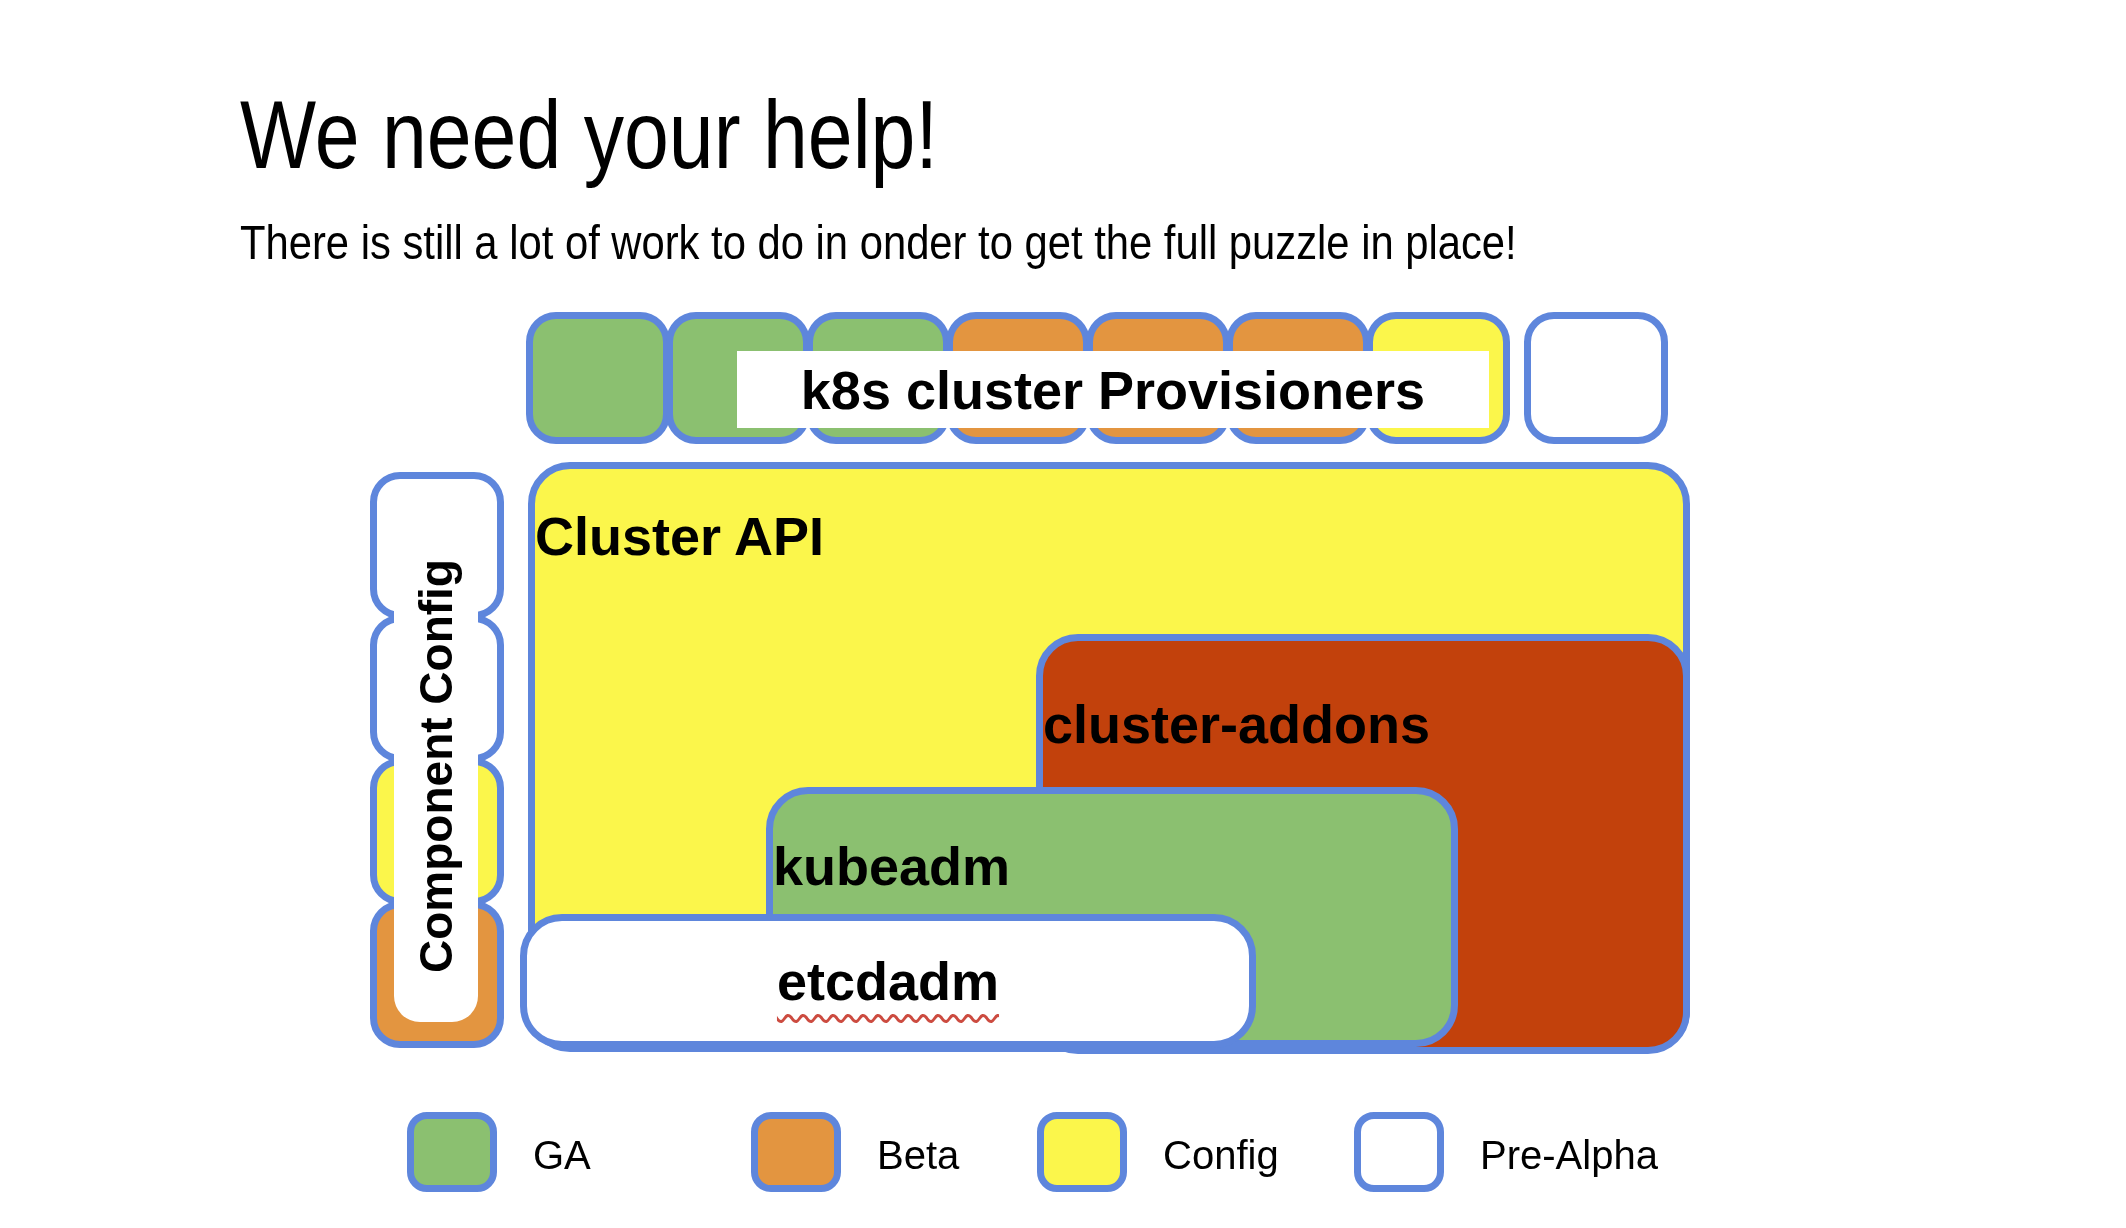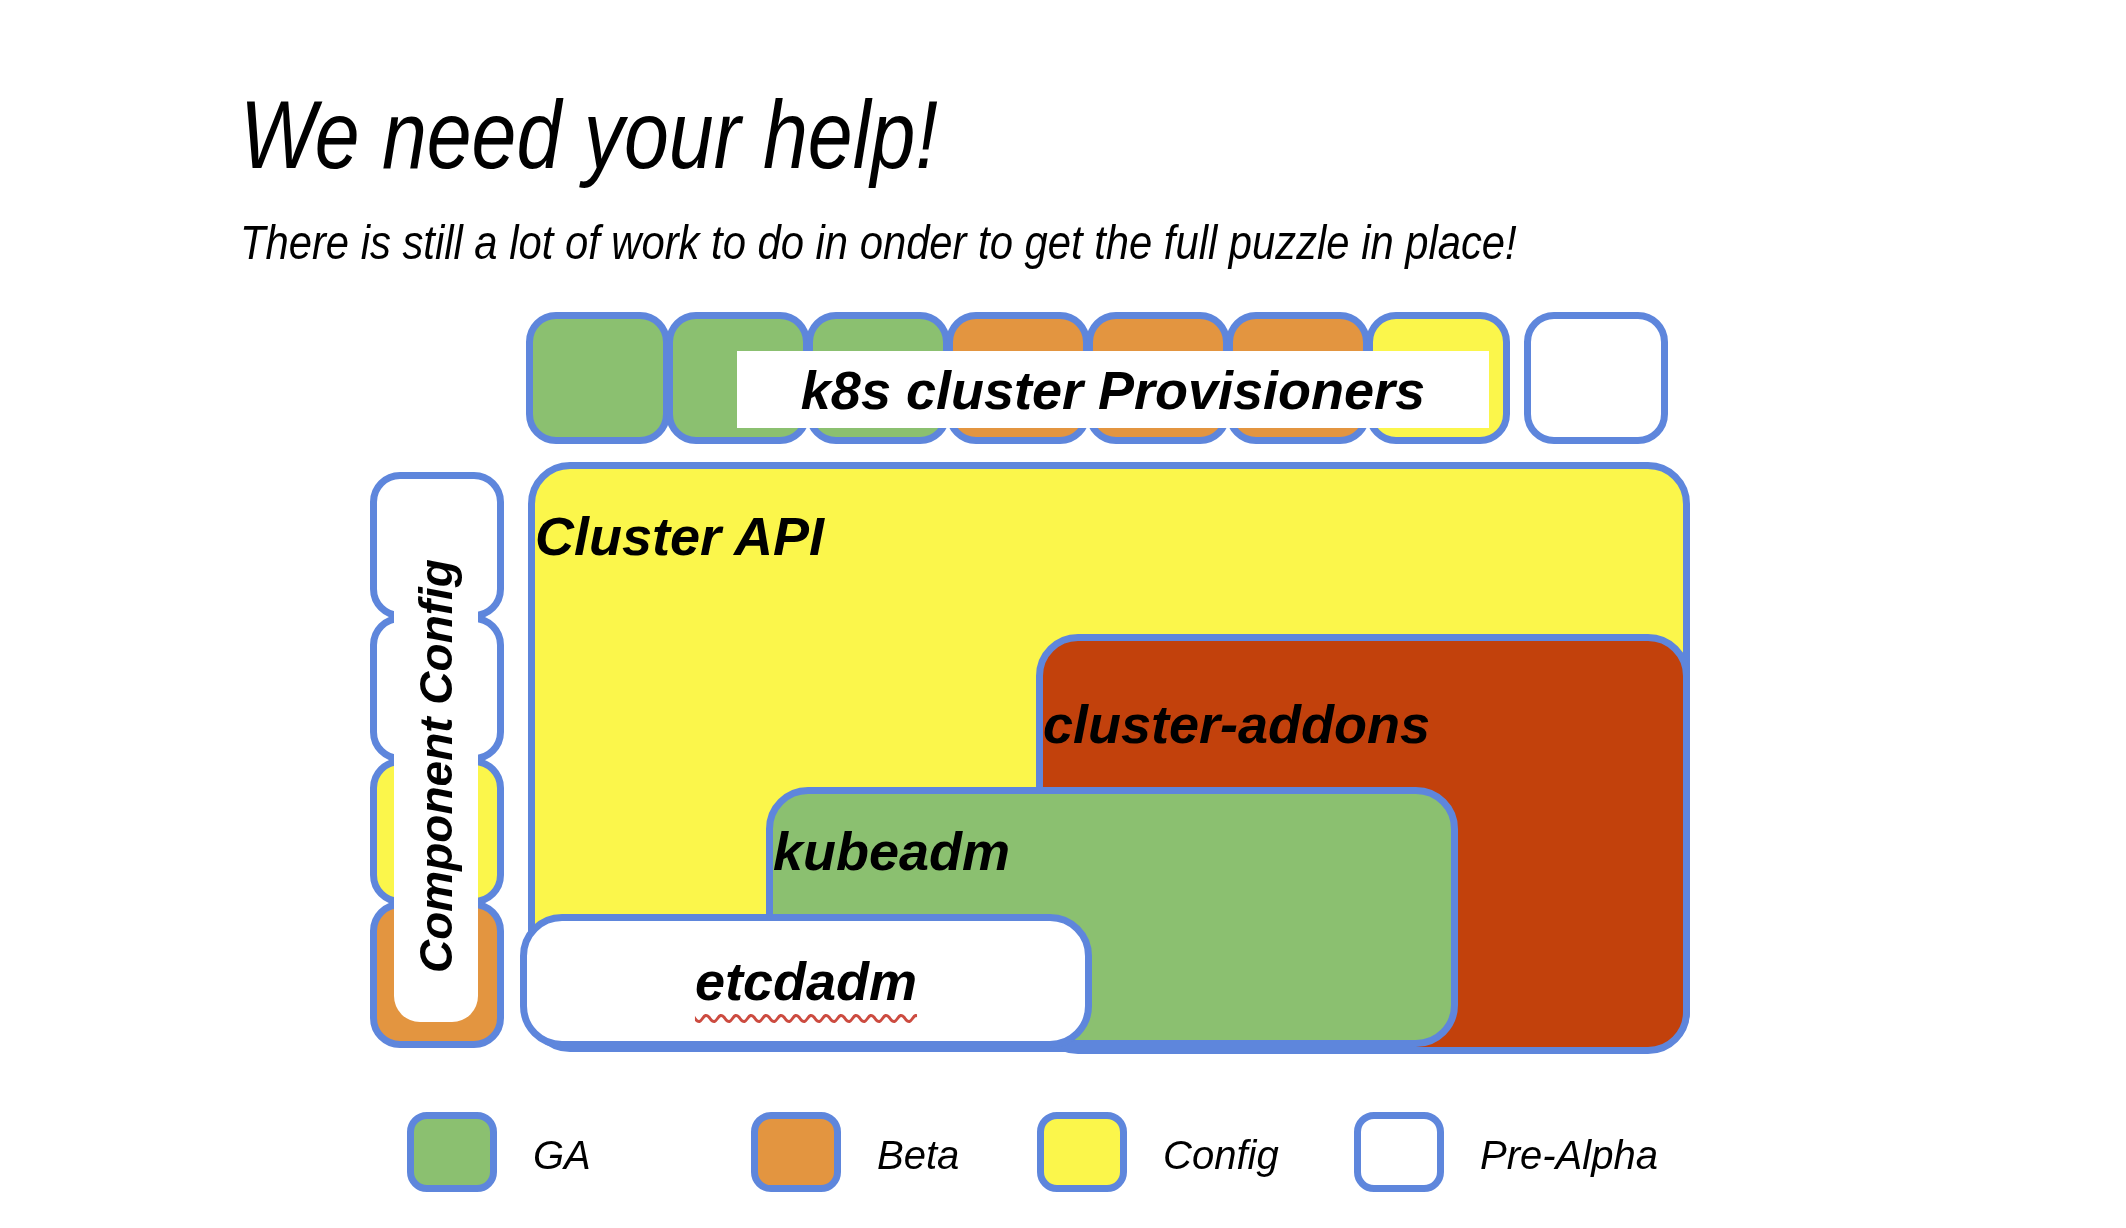--- a/index.html
+++ b/index.html
@@ -4,21 +4,20 @@
 <style>
   html,body { margin:0; padding:0; background:#fff; }
   * { box-sizing:border-box; }
   .slide {
     position:relative;
     width:2126px; height:1228px;
     background:#ffffff;
     overflow:hidden;
     font-family:"Liberation Sans", sans-serif;
     color:#000;
-    font-style:italic;
   }
   .title {
     position:absolute; left:240px; top:16px;
     font-size:96px; font-weight:400; line-height:1.15;
     white-space:nowrap;
     transform:scaleX(0.84); transform-origin:0 50%;
   }
   .subtitle {
     position:absolute; left:240px; top:166px;
     font-size:48px; font-weight:400; line-height:1.2;
@@ -52,25 +51,25 @@
     border:7px solid var(--blue_border);
     border-radius:42px;
   }
   .box-label {
     position:absolute; left:0; right:0; text-align:left;
     font-size:54px; font-weight:700; white-space:nowrap;
   }
   .box.cluster-api   { left:528px;  top:462px; width:1162px; height:590px; z-index:1; }
   .box.cluster-addons{ left:1036px; top:634px; width:654px;  height:420px; z-index:2; }
   .box.kubeadm       { left:766px;  top:787px; width:692px;  height:260px; z-index:3; }
-  .box.etcdadm       { left:520px;  top:914px; width:572px;  height:134px; z-index:4;
+  .box.etcdadm       { left:520px;  top:914px; width:736px;  height:134px; z-index:4;
                        display:flex; align-items:center; justify-content:center; }
   .cluster-api    .box-label { top:36px; }
   .cluster-addons .box-label { top:52px; }
-  .kubeadm        .box-label { top:26px; }
+  .kubeadm        .box-label { top:41px; }
   .etcdadm-text {
     font-size:54px; font-weight:700; white-space:nowrap;
     text-decoration-line:underline;
     text-decoration-style:wavy;
     text-decoration-color:var(--squiggle_red);
     text-decoration-thickness:3px;
     text-underline-offset:14px;
   }
   .legend-item { position:absolute; display:flex; align-items:center; }
   .legend-swatch {

